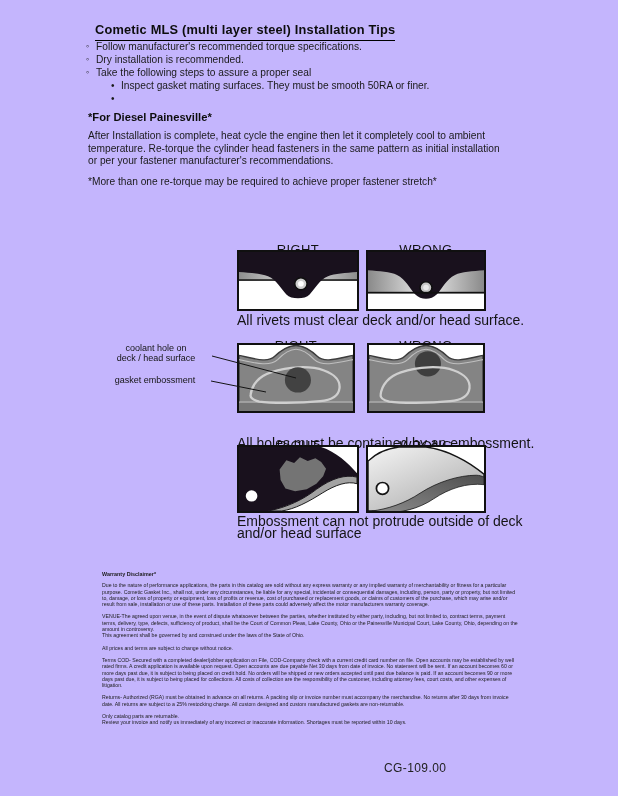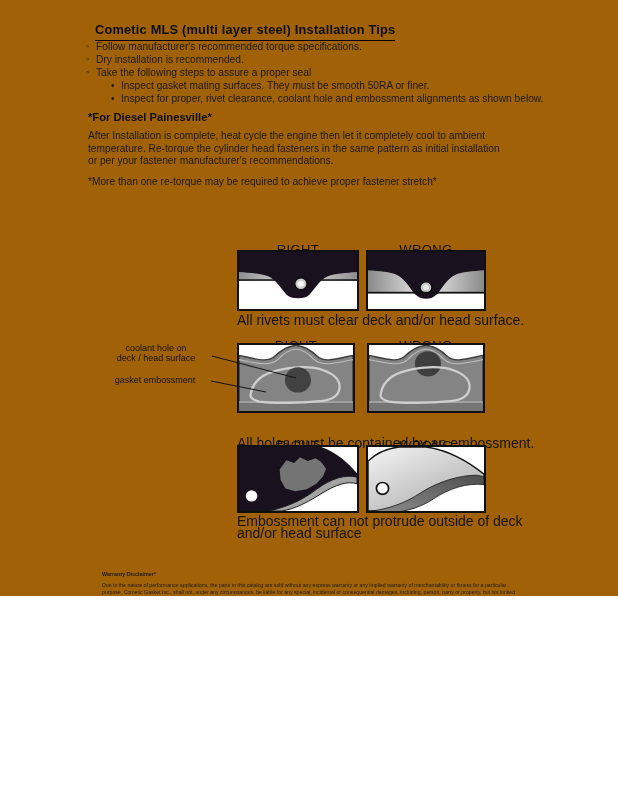--- a/index.html
+++ b/index.html
@@ -1,16 +1,16 @@
 <!DOCTYPE html>
 <html><head>
 <meta charset="utf-8">
 <style>
   html,body{margin:0;padding:0;background:#ffffff;}
-  .page{position:relative;width:618px;height:596px;background:#a16207;overflow:hidden;
+  .page{position:relative;width:618px;height:796px;background:#c4b5fd;overflow:hidden;
         font-family:"Liberation Sans", sans-serif;color:#1a1a1a;}
 
   .title{position:absolute;left:95px;top:22px;margin:0;font-size:12.8px;font-weight:bold;
          letter-spacing:0.2px;border-bottom:1.6px solid #000;padding-bottom:2.5px;color:#0d0d0d;}
 
   .bullets{position:absolute;left:86px;top:40px;width:470px;font-size:10.2px;line-height:13px;}
   .b{position:relative;padding-left:10px;}
   .b.l2{margin-left:25px;}
   .dot1{position:absolute;left:0;top:0;font-size:9px;}
   .dot2{position:absolute;left:0;top:0;font-size:10px;}
@@ -39,21 +39,21 @@
 
 <div class="page">
 
   <h1 class="title">Cometic MLS (multi layer steel) Installation Tips</h1>
 
   <div class="bullets">
     <div class="b l1"><span class="dot1">◦</span><span>Follow manufacturer's recommended torque specifications.</span></div>
     <div class="b l1"><span class="dot1">◦</span><span>Dry installation is recommended.</span></div>
     <div class="b l1"><span class="dot1">◦</span><span>Take the following steps to assure a proper seal</span></div>
     <div class="b l2"><span class="dot2">•</span><span>Inspect gasket mating surfaces.  They must be smooth 50RA or finer.</span></div>
-    <div class="b l2"><span class="dot2">•</span><span>Inspect for proper, rivet clearance, coolant hole and embossment alignments as shown below.</span></div>
+    <div class="b l2"><span class="dot2">•</span></div>
   </div>
 
   <div class="diesel">
     <h2>*For Diesel Painesville*</h2>
     <p>After Installation is complete, heat cycle the engine then let it completely cool to ambient
 temperature. Re-torque the cylinder head fasteners in the same pattern as initial installation
 or per your fastener manufacturer's recommendations.</p>
     <p>*More than one re-torque may be required to achieve proper fastener stretch*</p>
   </div>
 

